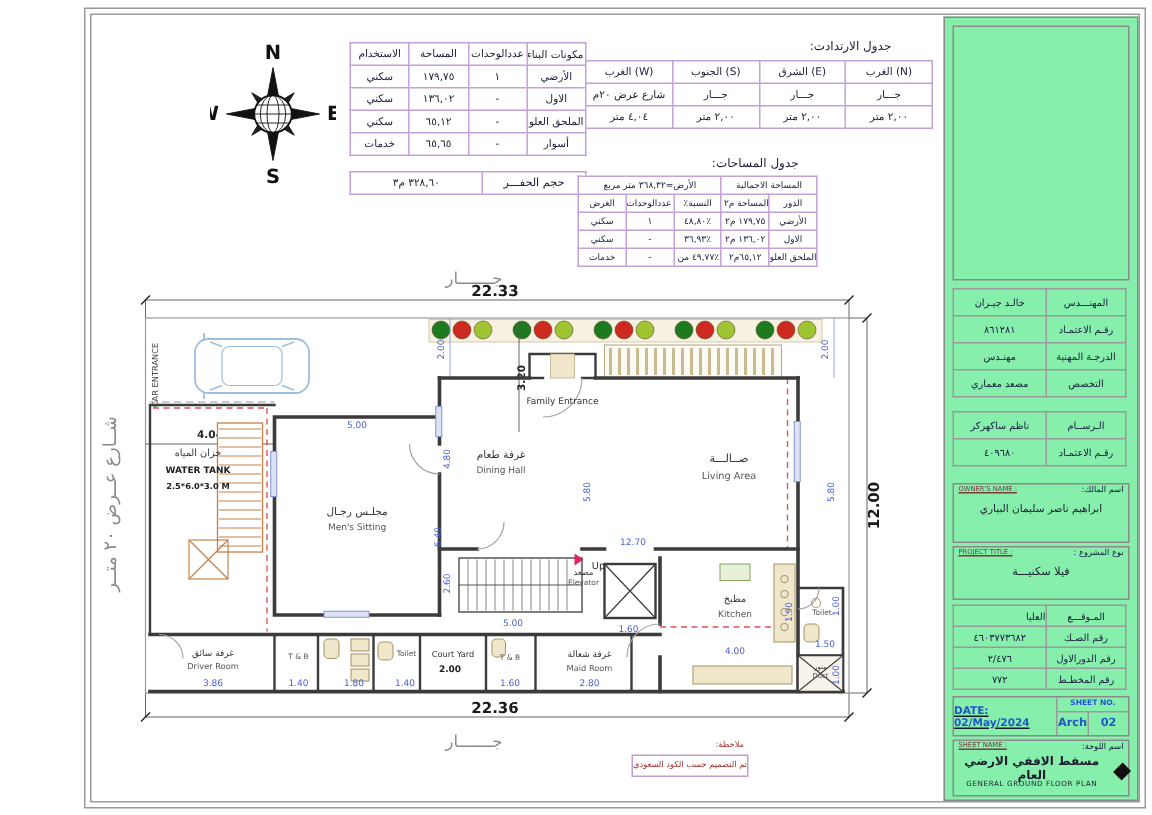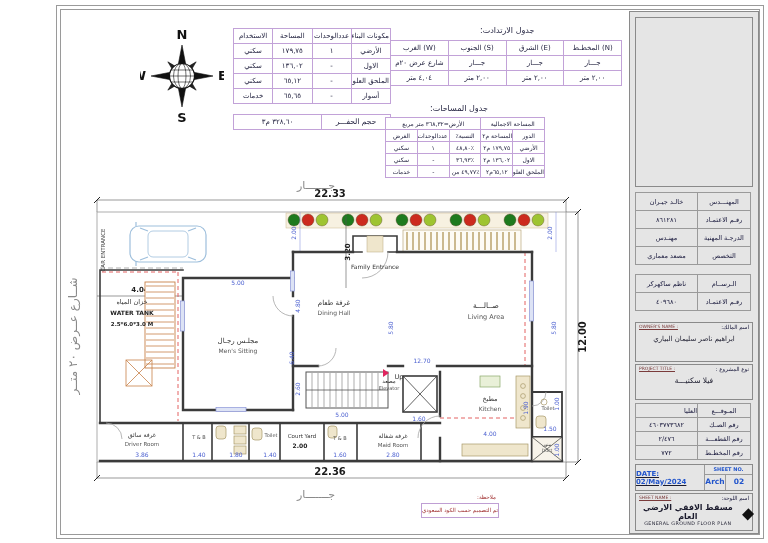--- a/index.html
+++ b/index.html
@@ -6,23 +6,23 @@
   .sheet{position:relative;width:768px;height:543px;background:#fff;overflow:hidden;
          font-family:"DejaVu Sans","Liberation Sans",sans-serif;color:#1c1c2e;}
   .abs{position:absolute;}
   .frame{border:1px solid #9a9a9a;}
   
   table.ptable{border-collapse:collapse;table-layout:fixed;width:100%;background:#fff;}
   table.ptable td,table.ptable th{border:1px solid #c2a2d8;padding:0 1px;text-align:center;
         font-weight:normal;color:#1c1c3a;overflow:hidden;white-space:nowrap;}
   .t7 td,.t7 th{font-size:7px;line-height:14px;}
   .t6 td,.t6 th{font-size:6px;line-height:11px;white-space:normal;}
-  .tbl-title{font-size:8px;color:#1c1c3a;text-align:left;direction:rtl;}
+  .tbl-title{font-size:8px;color:#1c1c3a;text-align:center;direction:rtl;margin-left:16px;}
   
-  .panel-box{border:1px solid #8a8a8a;background:#e5e5e5;}
+  .panel-box{border:1px solid #8a8a8a;background:#86efac;}
   .tb-table{border-collapse:collapse;width:100%;table-layout:fixed;}
   .tb-table td{border:1px solid #9a9a9a;font-size:6.5px;color:#16163a;text-align:center;
         padding:0;overflow:hidden;white-space:nowrap;}
   .tb-label{direction:rtl;}
   .tag-en{font-size:4.5px;color:#7a3b3b;text-decoration:underline;}
   .tag-ar{font-size:5.5px;color:#16163a;direction:rtl;}
   .blue{color:#2255cc;}
   .note-label{font-size:5.5px;color:#a03030;direction:rtl;text-align:right;}
   .note-box{border:1px solid #bf9fd4;font-size:5.5px;color:#a03030;direction:rtl;
         text-align:center;line-height:12px;background:#fff;}
@@ -105,21 +105,21 @@
       </tr>
         </tbody>
     </table>
   </div>
 
   <div class="abs tbl-title" style="left:480px;top:26px;width:142px;">جدول الارتدادت:</div>
   <div class="abs" style="left:390px;top:40px;width:232px;">
     <table class="ptable t7" dir="rtl">
       <thead>
           <tr id="setbacks-head">
-            <td>(N) المخطـط</td>
+            <td>(N) الغرب</td>
             <td>(E) الشرق</td>
             <td>(S) الجنوب</td>
             <td>(W) الغرب</td>
           </tr>
         </thead>
       <tbody id="setbacks-body">
           <tr>
             <td>جـــار</td>
             <td>جـــار</td>
             <td>جـــار</td>
@@ -536,21 +536,21 @@
             <tr>
               <td style="height: 13px; text-align: right;">العليا</td>
               <td class="tb-label" style="width: 52px; height: 13px;">المـوقـــع</td>
             </tr>
             <tr>
               <td style="height: 13px;">٤٦٠٣٧٧٣٦٨٢</td>
               <td class="tb-label" style="width: 52px; height: 13px;">رقم الصـك</td>
             </tr>
             <tr>
               <td style="height: 13px;">٢/٤٧٦</td>
-              <td class="tb-label" style="width: 52px; height: 13px;">رقم القطعـــة</td>
+              <td class="tb-label" style="width: 52px; height: 13px;">رقم الدورالاول</td>
             </tr>
             <tr>
               <td style="height: 13px;">٧٧٢</td>
               <td class="tb-label" style="width: 52px; height: 13px;">رقم المخطـط</td>
             </tr>
           </tbody>
         </table>
     </div>
 
     <div class="abs panel-box" style="left:5px;top:452px;width:116px;height:25px;display:flex;">

